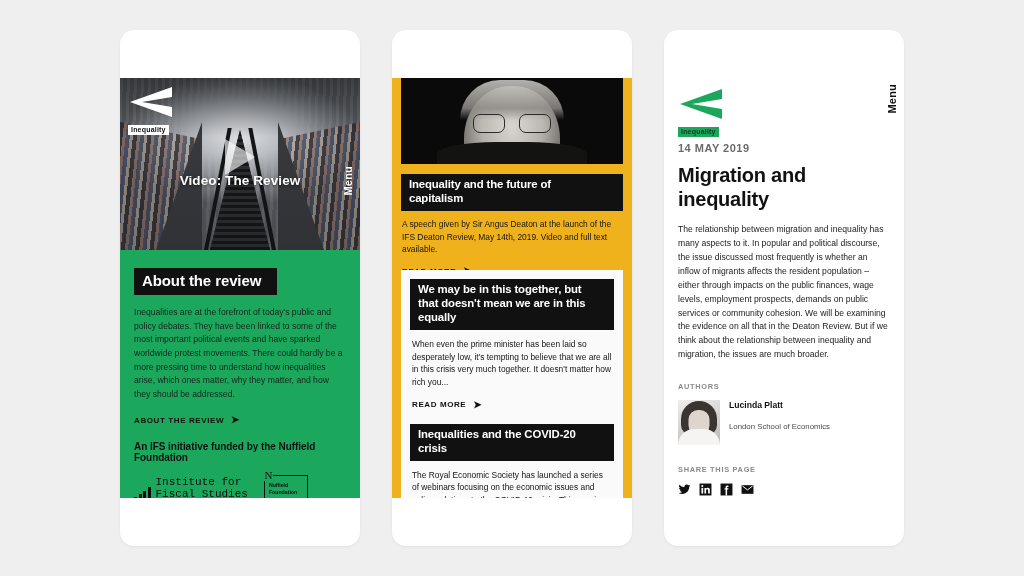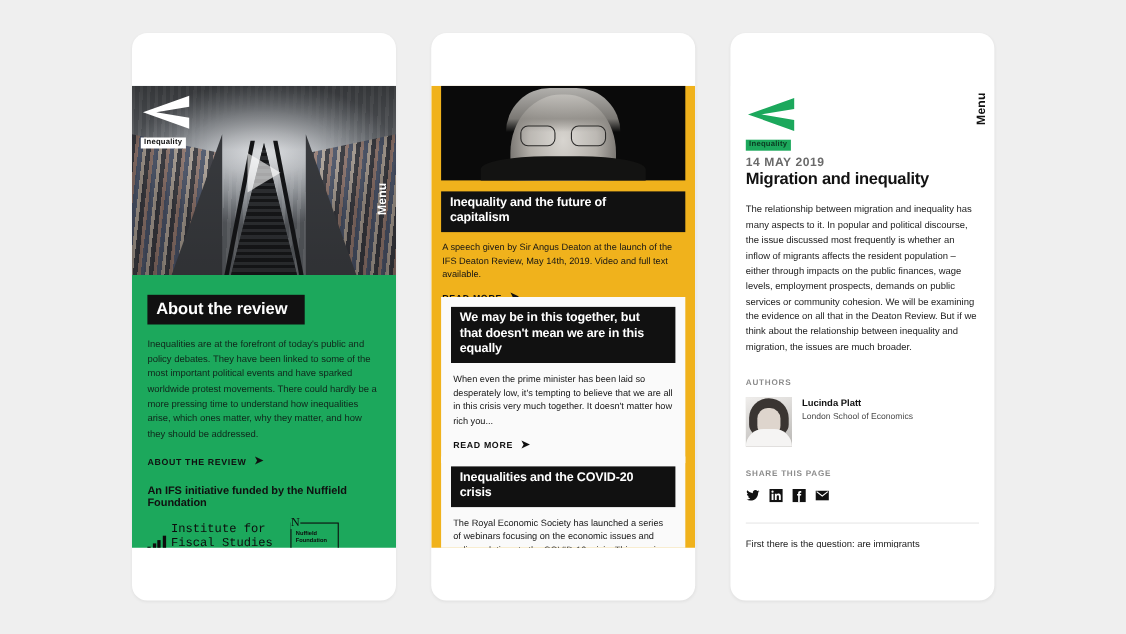--- a/index.html
+++ b/index.html
@@ -276,22 +276,22 @@
   .wc-read .arw{font-size:10px;line-height:1;}
 
   
   .art-screen{background:#fff;padding:0 14px;}
   .art-head{position:relative;height:58px;}
   .date{
     font-size:11px;font-weight:bold;letter-spacing:.5px;color:#6a6a6a;
     margin-top:6px;
   }
   .art-title{
-    font-size:15px;font-weight:bold;color:#121212;
-    letter-spacing:-.25px;line-height:1.2;
+    font-size:20px;font-weight:bold;color:#121212;
+    margin-top:9px;letter-spacing:-.25px;line-height:1.2;
   }
   .art-body{
     margin-top:12px;
     font-size:8.6px;line-height:1.62;color:#1b1b1b;
   }
   .sec-label{
     font-size:7.4px;font-weight:bold;letter-spacing:.7px;color:#8b8b8b;
     margin-top:20px;
   }
   .author-row{display:flex;gap:9px;margin-top:9px;align-items:flex-start;}
@@ -306,21 +306,21 @@
   }
   .ap-face{
     position:absolute;left:50%;top:10px;transform:translateX(-50%);
     width:21px;height:26px;border-radius:10px 10px 11px 11px;background:#ded5cd;
   }
   .ap-body{
     position:absolute;left:50%;bottom:0;transform:translateX(-50%);
     width:42px;height:16px;border-radius:16px 16px 0 0;background:#f5f4f3;
   }
   .author-name{font-size:8.6px;font-weight:bold;color:#111;}
-  .author-org{font-size:7.8px;color:#4a4a4a;margin-top:3px;}
+  .author-org{font-size:7.8px;color:#4a4a4a;margin-top:12px;}
   .share-row{display:flex;gap:8px;margin-top:9px;align-items:center;}
   .sh{width:13px;height:13px;display:block;}
   .art-tail{
     margin-top:18px;font-size:8.6px;line-height:1.62;color:#1b1b1b;
     border-top:1px solid #e7e7e7;padding-top:12px;
   }
 </style>
 </head>
 <body>
 
@@ -345,20 +345,21 @@
         <div class="logo" style="left:8px;top:8px;">
           <svg class="chev" viewBox="0 0 46 32">
             <polygon points="44,1 44,11 14,16 44,21 44,31 2,16" fill="#ffffff"></polygon>
           </svg>
           <span class="word" style="background:#ffffff;color:#111;">Inequality</span>
         </div>
 
         <div class="menu-label menu-white">Menu</div>
 
         <div class="play-tri"></div>
+        <div class="hero-caption">Video: The Review</div>
       </div>
 
       <div class="green-panel">
         <div class="blackbox h-about">About the review</div>
         <div class="body-green">Inequalities are at the forefront of today's public and policy debates. They have been linked to some of the most important political events and have sparked worldwide protest movements. There could hardly be a more pressing time to understand how inequalities arise, which ones matter, why they matter, and how they should be addressed.</div>
 
         <div class="cta">
           <span>ABOUT THE REVIEW</span>
           <span class="arw">➤</span>
         </div>

